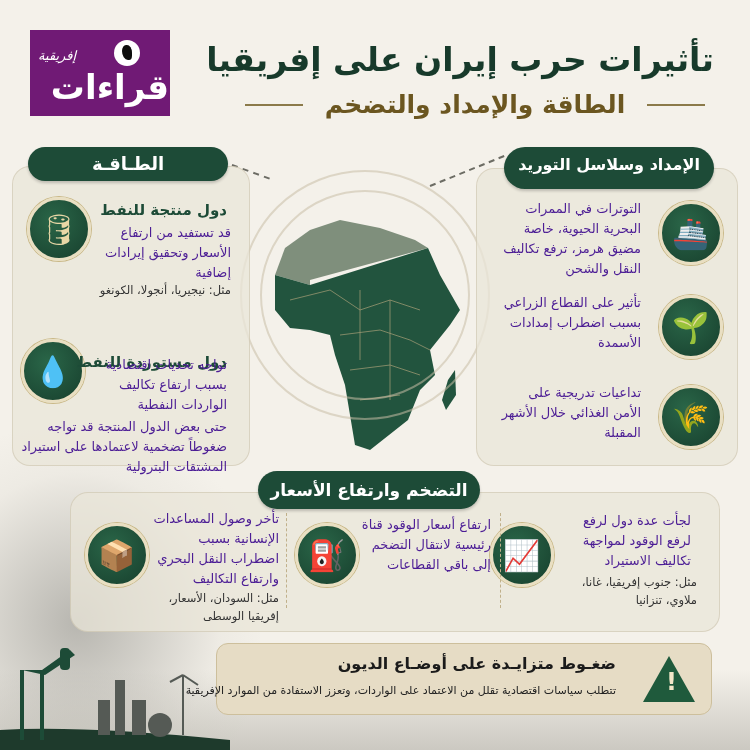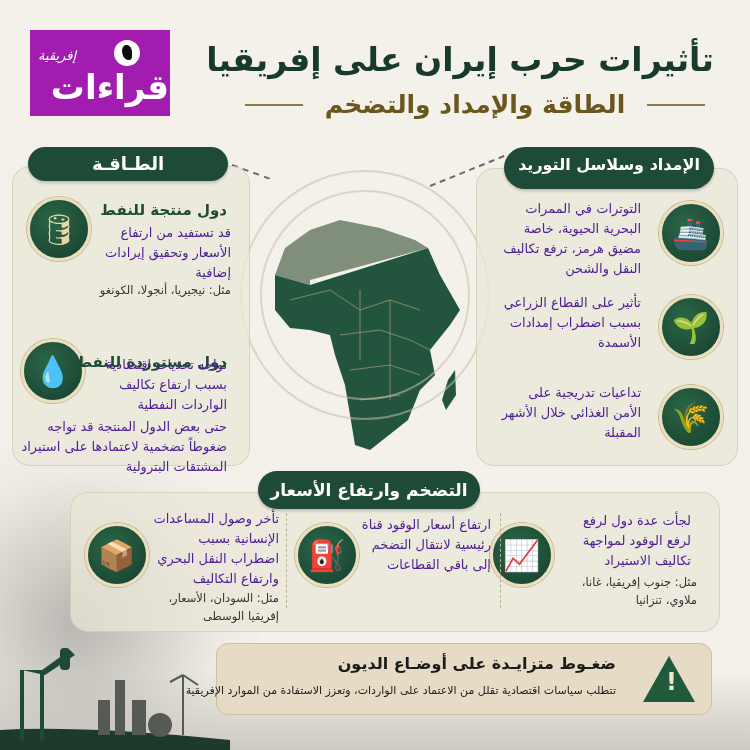--- a/index.html
+++ b/index.html
@@ -14,21 +14,21 @@
     position: absolute; left: 0; top: 430px; width: 260px; height: 320px;
     background: radial-gradient(ellipse at 30% 60%, rgba(110,110,105,0.45), rgba(200,198,190,0.15) 55%, transparent 75%);
   }
   .bg-smoke2 {
     position: absolute; left: 0; bottom: 0; width: 750px; height: 80px;
     background: linear-gradient(to top, rgba(170,168,160,0.55), transparent);
   }
   
   .logo {
     position: absolute; left: 30px; top: 30px; width: 140px; height: 86px;
-    background: #a21caf; color: #fff;
+    background: #701a75; color: #fff;
     display: flex; align-items: center; justify-content: center;
   }
   .logo .logo-main { font-size: 34px; font-weight: bold; font-family: "DejaVu Sans", sans-serif; text-align: center; }
   .logo .logo-sub { position: absolute; left: 8px; top: 18px; font-size: 13px; font-style: italic; }
   .logo .globe { position: absolute; right: 30px; top: 10px; width: 26px; height: 26px; border-radius: 50%; background: #fff; }
   .logo .globe::after { content: ""; position: absolute; left: 8px; top: 5px; width: 10px; height: 15px; background: #0d0d0d; border-radius: 40% 50% 30% 60%; }
 
   .title {
     position: absolute; right: 30px; top: 40px; width: 520px;
     text-align: center; font-size: 33px; font-weight: bold; color: #173a2b;

